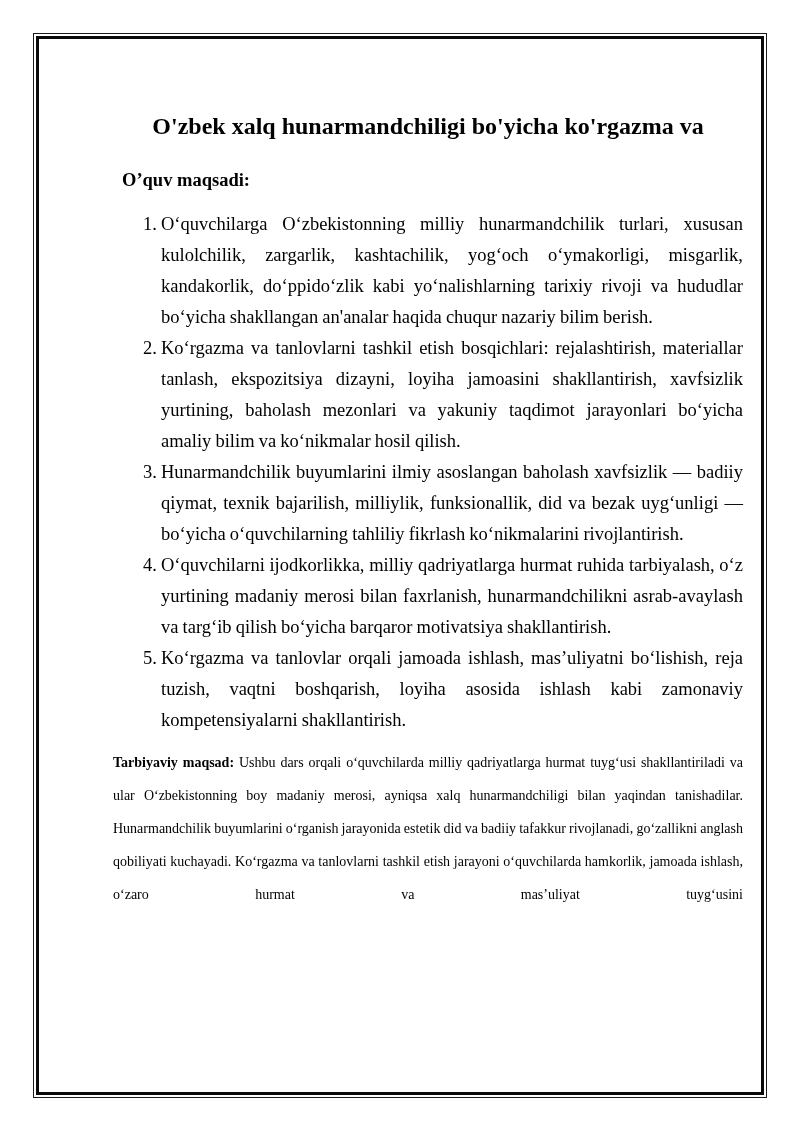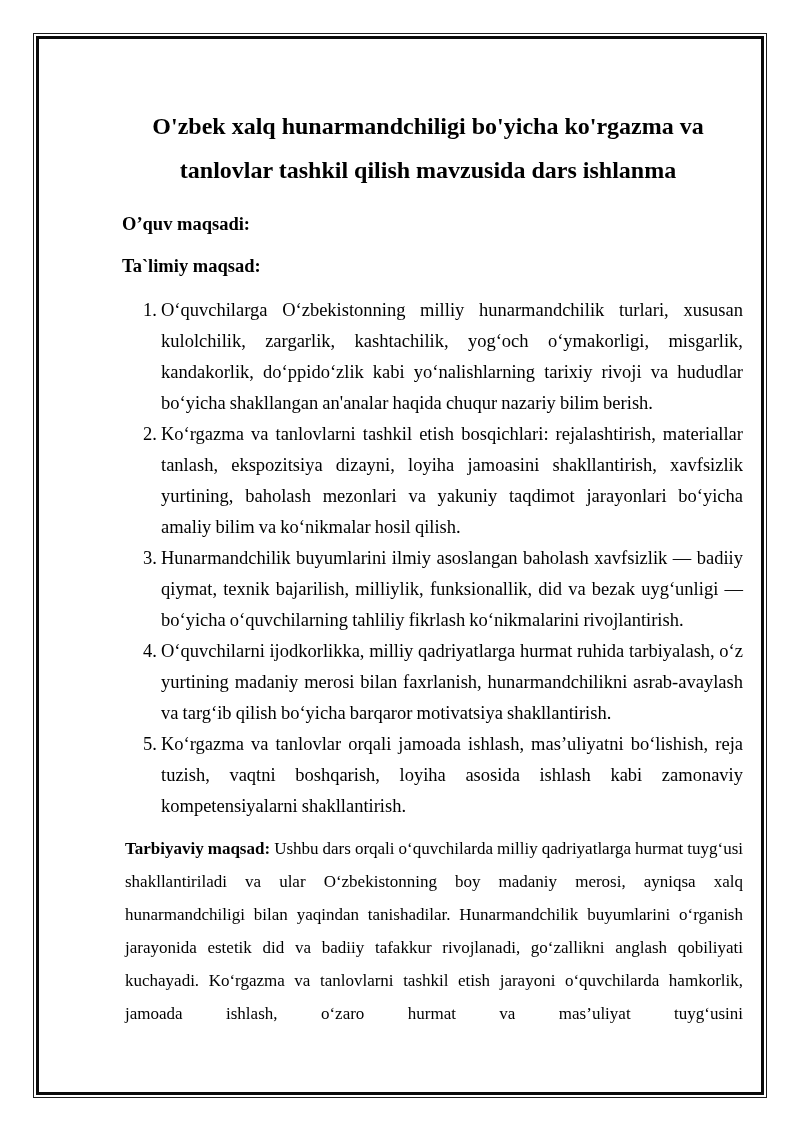--- a/index.html
+++ b/index.html
@@ -59,22 +59,22 @@
     margin: 12px 0 0 0;
     padding: 0 0 0 48px;
     font-size: 18.5px;
     line-height: 31px;
   }
   .objectives li {
     text-align: justify;
     word-spacing: -0.5px;
   }
   .para {
-    margin: 10px 0 0 12px;
-    font-size: 17px;
+    margin: 10px 0 0 0;
+    font-size: 14px;
     line-height: 33px;
     text-align: justify;
     text-align-last: justify;
     word-spacing: -0.5px;
   }
   .para strong {
     font-weight: 700;
   }
 </style>
 </head>
@@ -83,26 +83,24 @@
 <div class="page">
 
   <div class="frame-outer">
     <div class="frame-inner"></div>
   </div>
 
   <div class="content">
 
     <h1 class="title">
         <span class="title-line">O'zbek xalq hunarmandchiligi bo'yicha ko'rgazma va</span>
-        <span class="title-line">tanlovlar tashkil qilish mavzusida dars ishlanma</span>
       </h1>
 
     <p class="heading">O’quv maqsadi:</p>
 
-    <p class="heading">Ta`limiy maqsad:</p>
 
     <ol class="objectives">
       <li>Oʻquvchilarga Oʻzbekistonning milliy hunarmandchilik turlari, xususan kulolchilik, zargarlik, kashtachilik, yogʻoch oʻymakorligi, misgarlik, kandakorlik, doʻppidoʻzlik kabi yoʻnalishlarning tarixiy rivoji va hududlar boʻyicha shakllangan an'analar haqida chuqur nazariy bilim berish.</li>
       <li>Koʻrgazma va tanlovlarni tashkil etish bosqichlari: rejalashtirish, materiallar tanlash, ekspozitsiya dizayni, loyiha jamoasini shakllantirish, xavfsizlik yurtining, baholash mezonlari va yakuniy taqdimot jarayonlari boʻyicha amaliy bilim va koʻnikmalar hosil qilish.</li>
       <li>Hunarmandchilik buyumlarini ilmiy asoslangan baholash xavfsizlik — badiiy qiymat, texnik bajarilish, milliylik, funksionallik, did va bezak uygʻunligi — boʻyicha oʻquvchilarning tahliliy fikrlash koʻnikmalarini rivojlantirish.</li>
       <li>Oʻquvchilarni ijodkorlikka, milliy qadriyatlarga hurmat ruhida tarbiyalash, oʻz yurtining madaniy merosi bilan faxrlanish, hunarmandchilikni asrab-avaylash va targʻib qilish boʻyicha barqaror motivatsiya shakllantirish.</li>
       <li>Koʻrgazma va tanlovlar orqali jamoada ishlash, mas’uliyatni boʻlishish, reja tuzish, vaqtni boshqarish, loyiha asosida ishlash kabi zamonaviy kompetensiyalarni shakllantirish.</li>
     </ol>
 
     <p class="para"><strong>Tarbiyaviy maqsad:</strong> <span>Ushbu dars orqali oʻquvchilarda milliy qadriyatlarga hurmat tuygʻusi shakllantiriladi va ular Oʻzbekistonning boy madaniy merosi, ayniqsa xalq hunarmandchiligi bilan yaqindan tanishadilar. Hunarmandchilik buyumlarini oʻrganish jarayonida estetik did va badiiy tafakkur rivojlanadi, goʻzallikni anglash qobiliyati kuchayadi. Koʻrgazma va tanlovlarni tashkil etish jarayoni oʻquvchilarda hamkorlik, jamoada ishlash, oʻzaro hurmat va mas’uliyat tuygʻusini</span></p>

